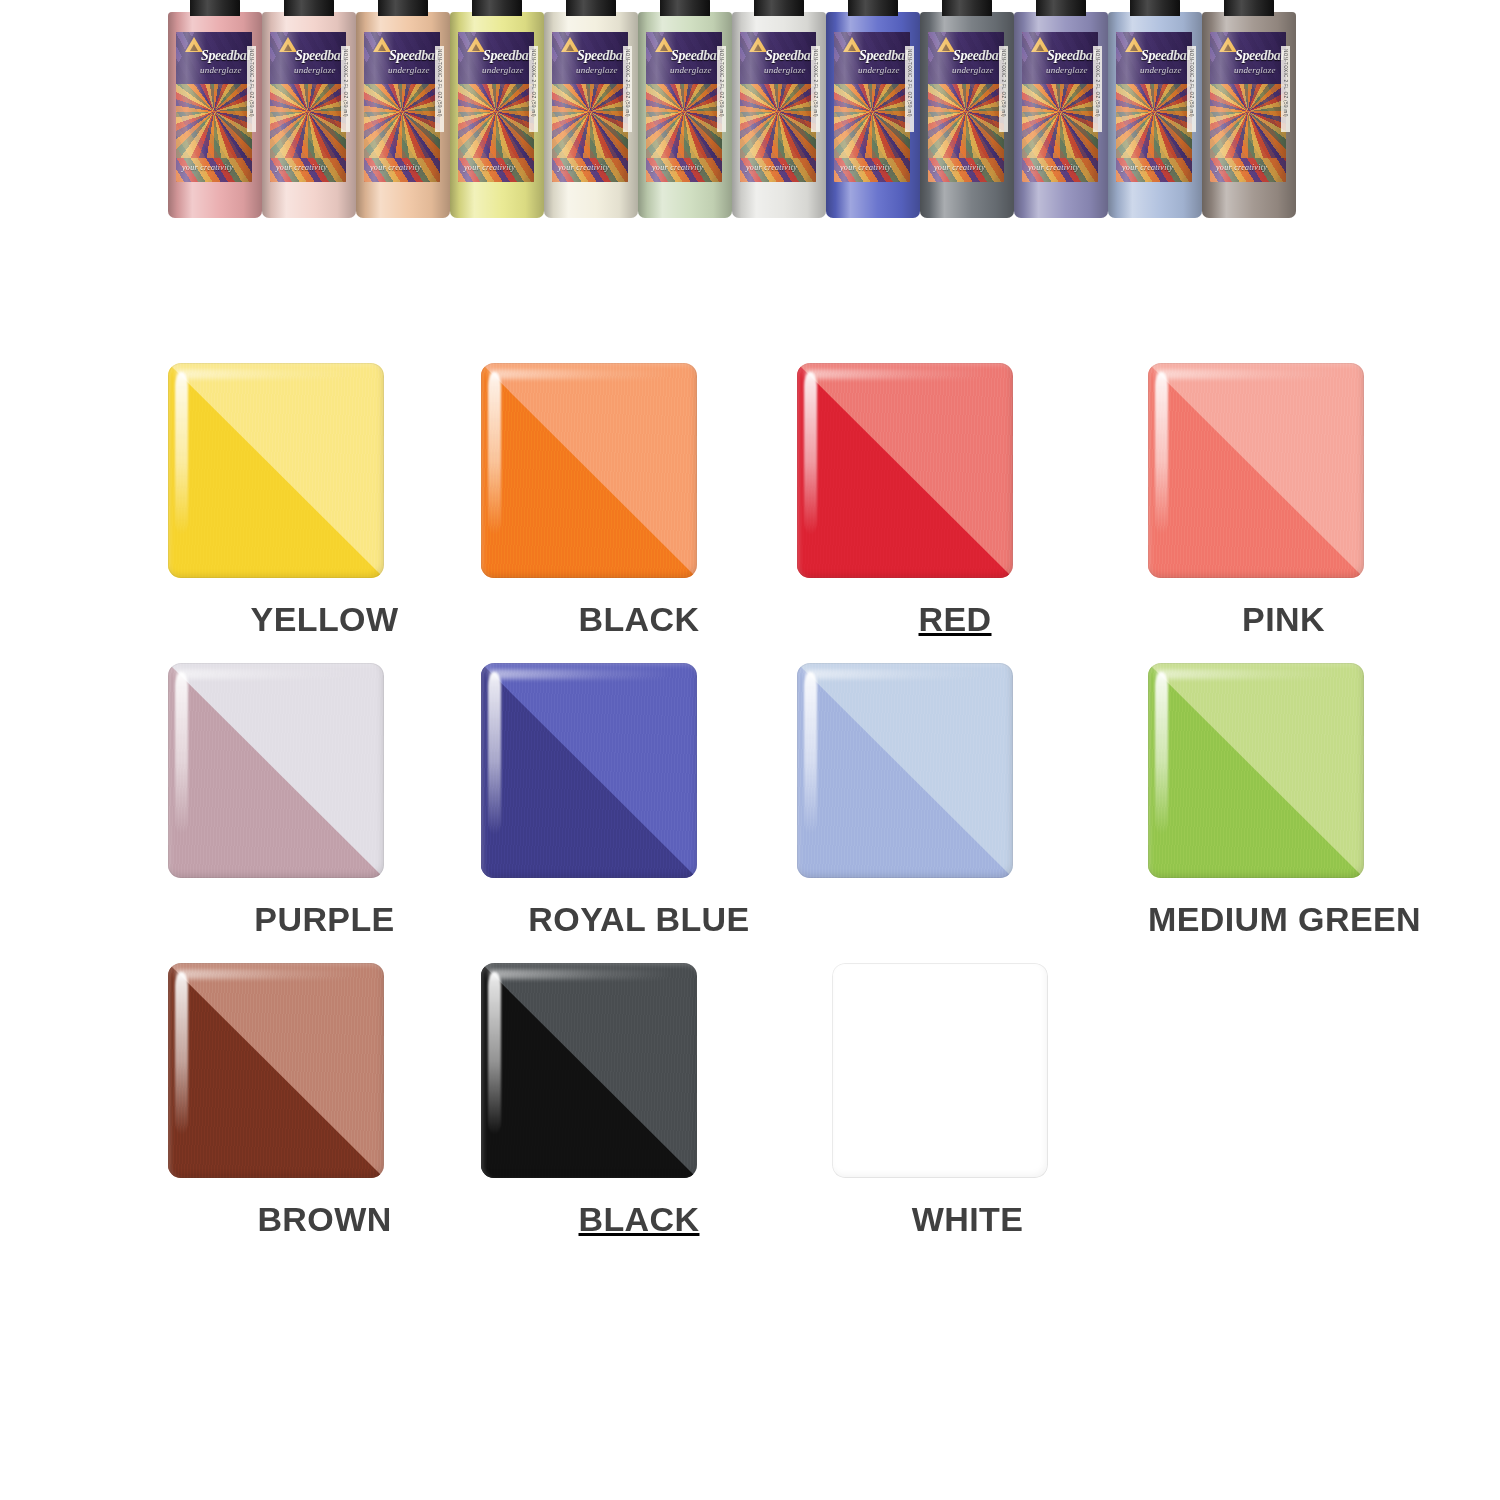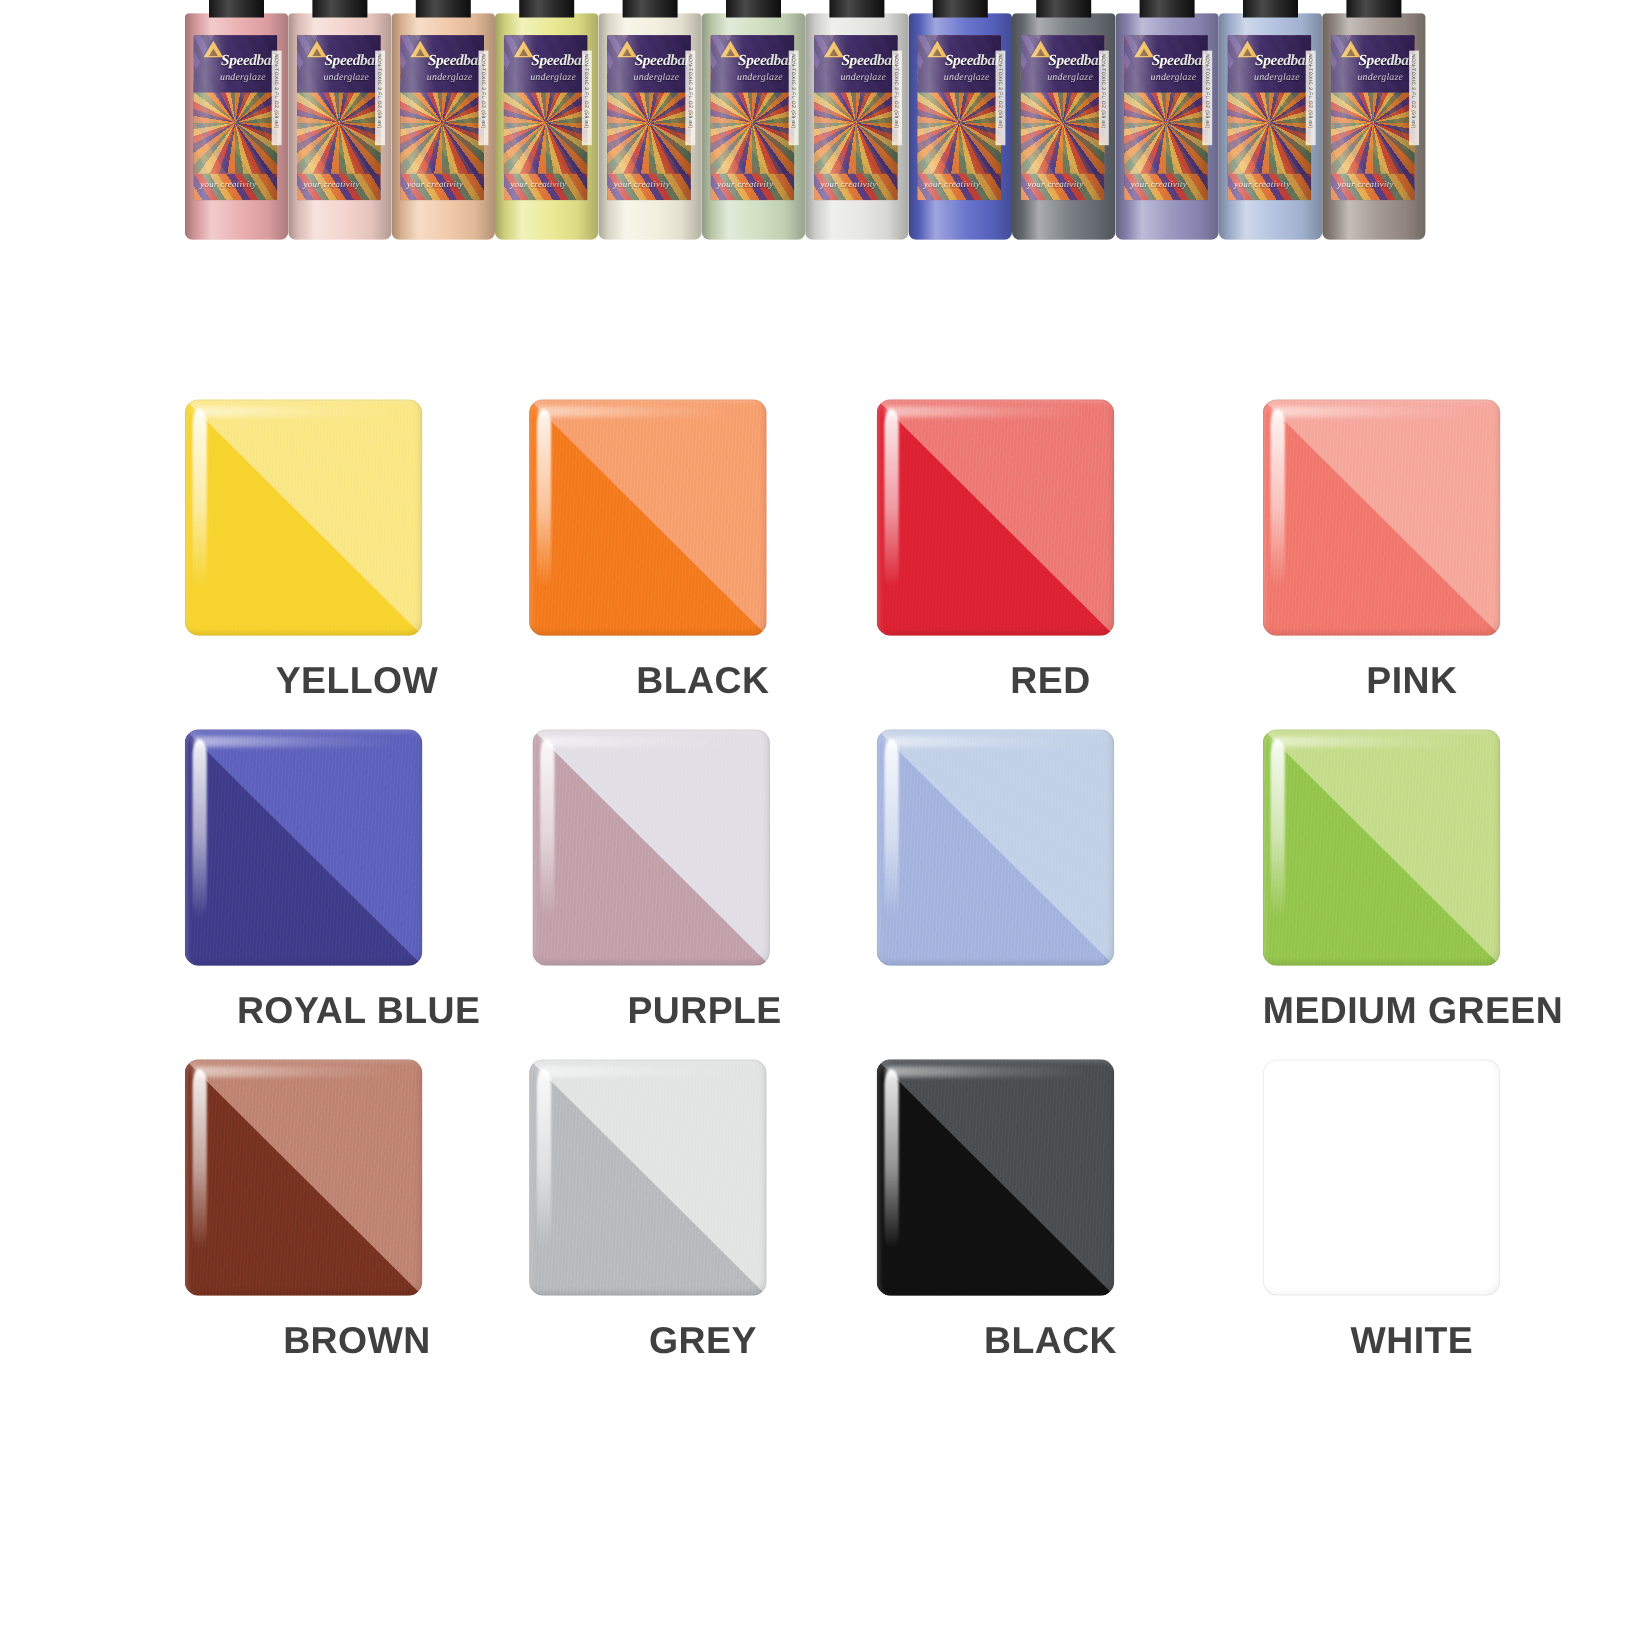--- a/index.html
+++ b/index.html
@@ -212,21 +212,21 @@
   }
   .swatch-cell {
     width: 316px;
     flex: 0 0 auto;
     display: flex;
     flex-direction: column;
     align-items: flex-start;
   }
   .swatch-cell.cell-1 { width: 313px; }
   .swatch-cell.cell-2 { width: 316px; }
-  .swatch-cell.cell-3 { width: 316px; }
+  .swatch-cell.cell-3 { width: 316px; text-decoration: underline; }
   .swatch-cell.cell-4 { width: 271px; margin-left: 35px; }
 
   .swatch-tile-wrap {
     width: 216px;
     height: 215px;
     position: relative;
     margin-left: 0;
     align-self: flex-start;
   }
   .swatch-tile {
@@ -605,46 +605,46 @@
               <div class="tile-texture"></div>
               <div class="tile-gloss-top"></div>
               <div class="tile-gloss"></div>
               <div class="tile-edge"></div>
             </div>
           </div>
           <div class="swatch-label">PINK</div>
         </div>
       </div>
       <div class="swatch-row">
+        <div class="swatch-cell cell-1">
+          <div class="swatch-tile-wrap">
+            <div class="swatch-tile">
+              <div class="tri-light" style="background: rgb(226, 223, 230);"></div>
+              <div class="tri-dark" style="background: rgb(195, 162, 172);"></div>
+              <div class="tile-texture"></div>
+              <div class="tile-gloss-top"></div>
+              <div class="tile-gloss"></div>
+              <div class="tile-edge"></div>
+            </div>
+          </div>
+          <div class="swatch-label">PURPLE</div>
+        </div>
         <div class="swatch-cell cell-2">
           <div class="swatch-tile-wrap">
             <div class="swatch-tile">
               <div class="tri-light" style="background: rgb(95, 99, 189);"></div>
               <div class="tri-dark" style="background: rgb(63, 61, 140);"></div>
               <div class="tile-texture"></div>
               <div class="tile-gloss-top"></div>
               <div class="tile-gloss"></div>
               <div class="tile-edge"></div>
             </div>
           </div>
           <div class="swatch-label">ROYAL BLUE</div>
         </div>
-        <div class="swatch-cell cell-1">
-          <div class="swatch-tile-wrap">
-            <div class="swatch-tile">
-              <div class="tri-light" style="background: rgb(226, 223, 230);"></div>
-              <div class="tri-dark" style="background: rgb(195, 162, 172);"></div>
-              <div class="tile-texture"></div>
-              <div class="tile-gloss-top"></div>
-              <div class="tile-gloss"></div>
-              <div class="tile-edge"></div>
-            </div>
-          </div>
-          <div class="swatch-label">PURPLE</div>
-        </div>
         <div class="swatch-cell cell-3">
           <div class="swatch-tile-wrap">
             <div class="swatch-tile">
               <div class="tri-light" style="background: rgb(195, 210, 232);"></div>
               <div class="tri-dark" style="background: rgb(165, 181, 223);"></div>
               <div class="tile-texture"></div>
               <div class="tile-gloss-top"></div>
               <div class="tile-gloss"></div>
               <div class="tile-edge"></div>
             </div>
@@ -671,33 +671,20 @@
               <div class="tri-light" style="background: rgb(192, 133, 115);"></div>
               <div class="tri-dark" style="background: rgb(121, 51, 32);"></div>
               <div class="tile-texture"></div>
               <div class="tile-gloss-top"></div>
               <div class="tile-gloss"></div>
               <div class="tile-edge"></div>
             </div>
           </div>
           <div class="swatch-label">BROWN</div>
         </div>
-        <div class="swatch-cell cell-2">
-          <div class="swatch-tile-wrap">
-            <div class="swatch-tile">
-              <div class="tri-light" style="background: rgb(227, 229, 228);"></div>
-              <div class="tri-dark" style="background: rgb(185, 188, 190);"></div>
-              <div class="tile-texture"></div>
-              <div class="tile-gloss-top"></div>
-              <div class="tile-gloss"></div>
-              <div class="tile-edge"></div>
-            </div>
-          </div>
-          <div class="swatch-label">GREY</div>
-        </div>
         <div class="swatch-cell cell-3">
           <div class="swatch-tile-wrap">
             <div class="swatch-tile">
               <div class="tri-light" style="background: rgb(75, 79, 82);"></div>
               <div class="tri-dark" style="background: rgb(17, 17, 17);"></div>
               <div class="tile-texture"></div>
               <div class="tile-gloss-top"></div>
               <div class="tile-gloss"></div>
               <div class="tile-edge"></div>
             </div>

